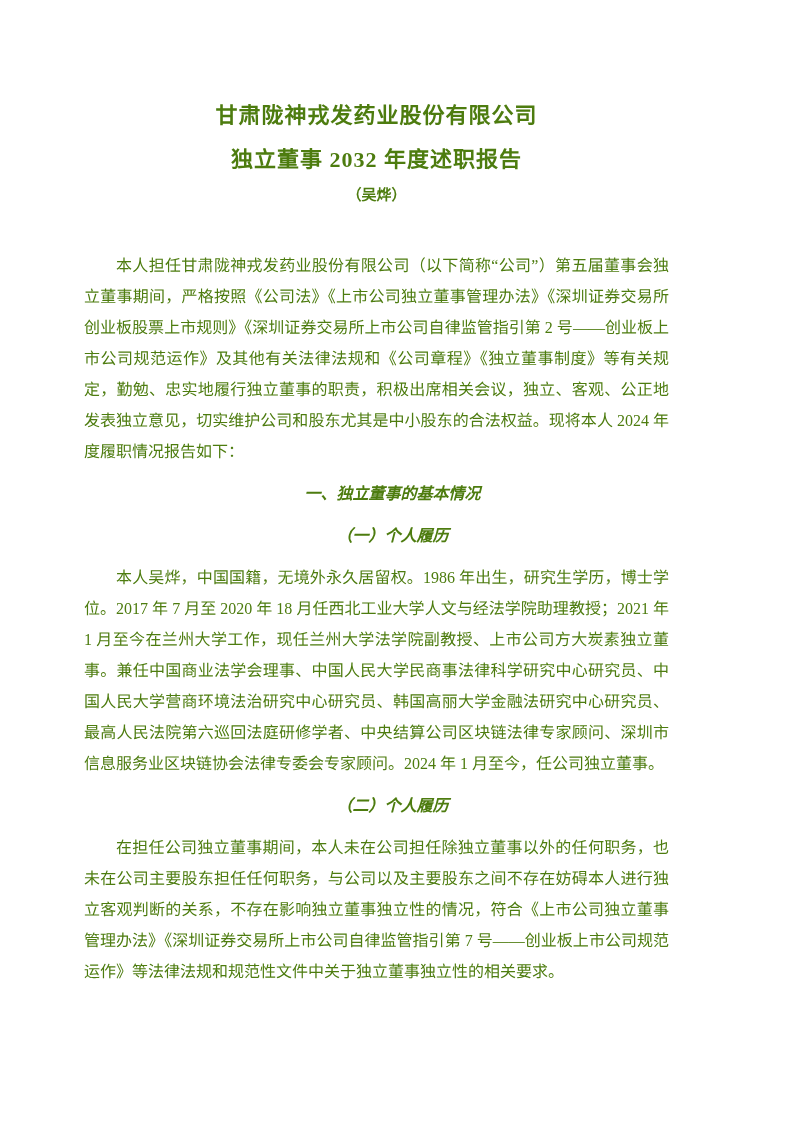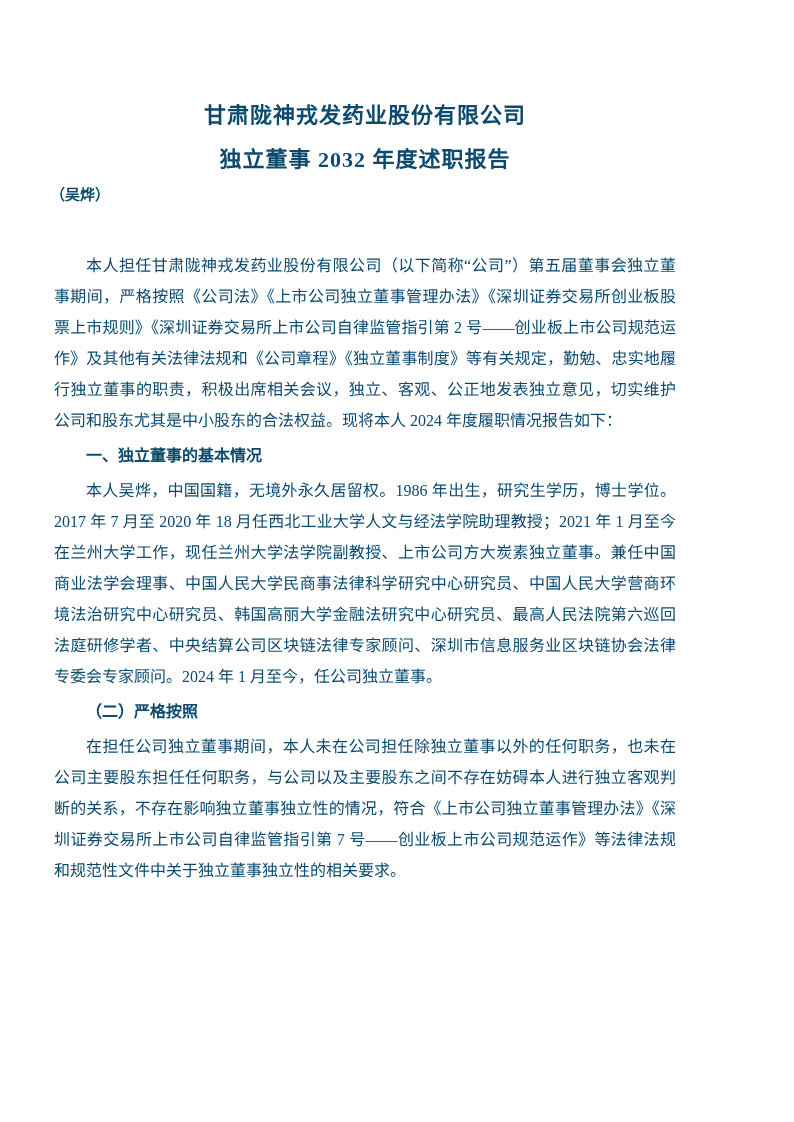--- a/index.html
+++ b/index.html
@@ -7,63 +7,65 @@
     padding: 0;
     background: #ffffff;
   }
   .page {
     position: relative;
     width: 794px;
     height: 1122px;
     margin: 0 auto;
     background: #ffffff;
     box-sizing: border-box;
-    padding: 94px 114px 0 50px;
+    padding: 94px 114px 0 73px;
     font-family: "Liberation Serif", "DejaVu Serif", serif;
-    color: #0c4a6e;
+    color: #4d7c0f;
     overflow: hidden;
   }
   .title-line {
     margin: 0;
     font-size: 22px;
     font-weight: 700;
     line-height: 44px;
     text-align: center;
     letter-spacing: 1px;
   }
   .author-line {
     margin: 0;
     font-size: 15px;
     font-weight: 700;
     line-height: 26px;
-    text-align: left;
+    text-align: center;
   }
   .doc-body {
     margin-top: 42px;
     font-size: 16px;
     line-height: 31px;
     text-align: justify;
   }
   .doc-body p {
-    margin: 4px;
+    margin: 11px;
     text-indent: 2em;
   }
   .doc-body p.heading {
     font-weight: 700;
-    text-align: left;
+    text-align: center;
+    font-style: italic;
   }
 </style>
 </head>
 <body>
 
 <div class="page">
   <h1 class="title-line">甘肃陇神戎发药业股份有限公司</h1>
   <h1 class="title-line">独立董事 2032 年度述职报告</h1>
   <div class="author-line">（吴烨）</div>
 
   <div class="doc-body">
     <p>本人担任甘肃陇神戎发药业股份有限公司（以下简称“公司”）第五届董事会独立董事期间，严格按照《公司法》《上市公司独立董事管理办法》《深圳证券交易所创业板股票上市规则》《深圳证券交易所上市公司自律监管指引第 2 号——创业板上市公司规范运作》及其他有关法律法规和《公司章程》《独立董事制度》等有关规定，勤勉、忠实地履行独立董事的职责，积极出席相关会议，独立、客观、公正地发表独立意见，切实维护公司和股东尤其是中小股东的合法权益。现将本人 2024 年度履职情况报告如下：</p>
     <p class="heading">一、独立董事的基本情况</p>
+    <p class="heading">（一）个人履历</p>
     <p>本人吴烨，中国国籍，无境外永久居留权。1986 年出生，研究生学历，博士学位。2017 年 7 月至 2020 年 18 月任西北工业大学人文与经法学院助理教授；2021 年 1 月至今在兰州大学工作，现任兰州大学法学院副教授、上市公司方大炭素独立董事。兼任中国商业法学会理事、中国人民大学民商事法律科学研究中心研究员、中国人民大学营商环境法治研究中心研究员、韩国高丽大学金融法研究中心研究员、最高人民法院第六巡回法庭研修学者、中央结算公司区块链法律专家顾问、深圳市信息服务业区块链协会法律专委会专家顾问。2024 年 1 月至今，任公司独立董事。</p>
-    <p class="heading">（二）严格按照</p>
+    <p class="heading">（二）个人履历</p>
     <p>在担任公司独立董事期间，本人未在公司担任除独立董事以外的任何职务，也未在公司主要股东担任任何职务，与公司以及主要股东之间不存在妨碍本人进行独立客观判断的关系，不存在影响独立董事独立性的情况，符合《上市公司独立董事管理办法》《深圳证券交易所上市公司自律监管指引第 7 号——创业板上市公司规范运作》等法律法规和规范性文件中关于独立董事独立性的相关要求。</p>
   </div>
 </div>
 
 </body></html>

